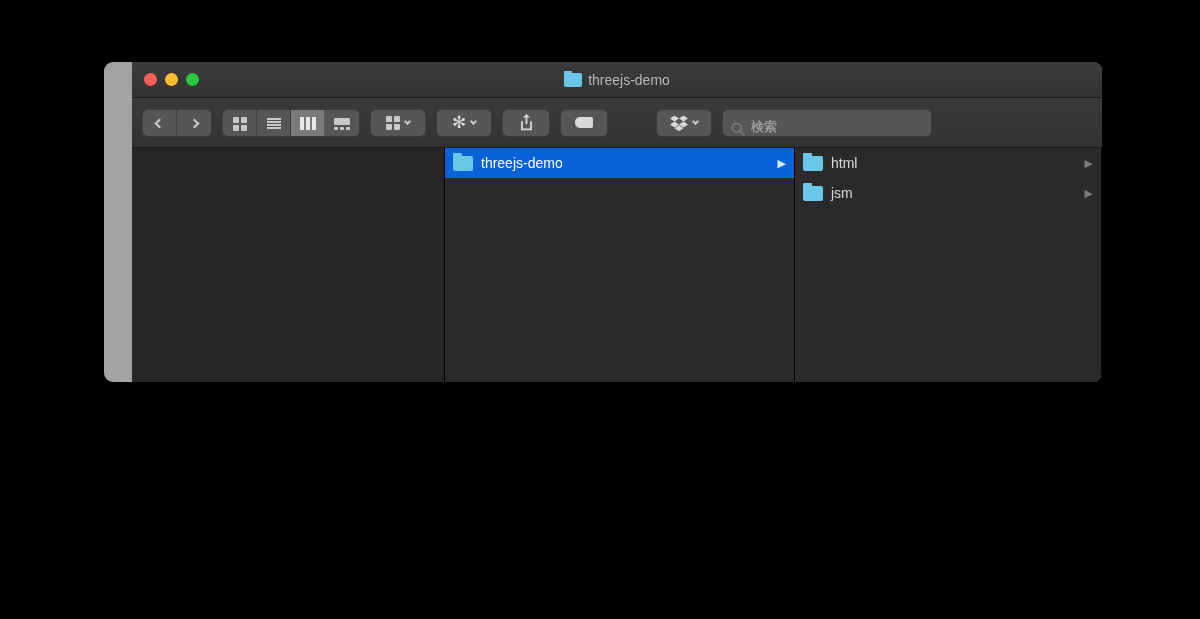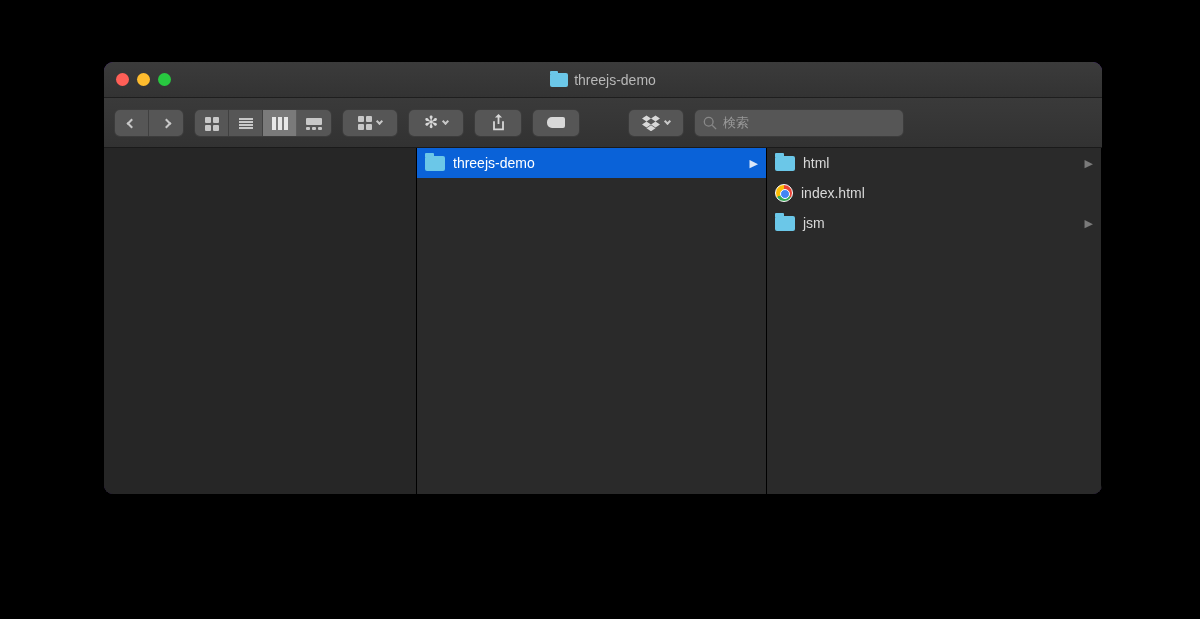--- a/index.html
+++ b/index.html
@@ -11,27 +11,28 @@
     font-size: 13px;
     color: #d8d8d8;
     overflow: hidden;
   }
 
   .window {
     position: absolute;
     left: 104px;
     top: 62px;
     width: 998px;
-    height: 432px;
-    background: #4c1d95;
+    height: 320px;
+    background: #a3a3a3;
     border-radius: 9px;
     box-shadow: 0 25px 60px rgba(0,0,0,0.8), 0 0 0 1px rgba(0,0,0,0.5);
     display: flex;
     flex-direction: column;
     overflow: hidden;
+    padding-left: 28px;
   }
 
   .titlebar {
     height: 36px;
     background: linear-gradient(#3b3b3b, #333333);
     border-bottom: 1px solid #1e1e1e;
     display: flex;
     align-items: center;
     position: relative;
   }
@@ -129,24 +130,25 @@
   .spacer { flex: 0 0 28px; }
 
   .search-field {
     flex: 1;
     max-width: 210px;
     height: 28px;
     background: #565656;
     border-radius: 6px;
     border: 0.5px solid rgba(0,0,0,0.3);
     display: flex;
-    align-items: center;
+    align-items: flex-end;
     padding: 0 8px;
     gap: 6px;
     color: #9a9a9a;
+    font-weight: bold;
   }
   .search-field svg { width:14px; height:14px; opacity:0.6; }
   .search-field span { font-size: 13px; }
 
   .content {
     flex: 1;
     display: flex;
     background: #1e1e1e;
   }
   .column {
@@ -345,24 +347,20 @@
       </div>
     </div>
 
     <div class="column col3">
       <div class="row">
         <div class="folder-icon"></div>
         <span>html</span>
         <span class="arrow-right">▶</span>
       </div>
       <div class="row">
-        <div class="chrome-icon"></div>
-        <span>index.html</span>
-      </div>
-      <div class="row">
         <div class="folder-icon"></div>
         <span>jsm</span>
         <span class="arrow-right">▶</span>
       </div>
     </div>
   </div>
 
 </div>
 
 </body></html>

